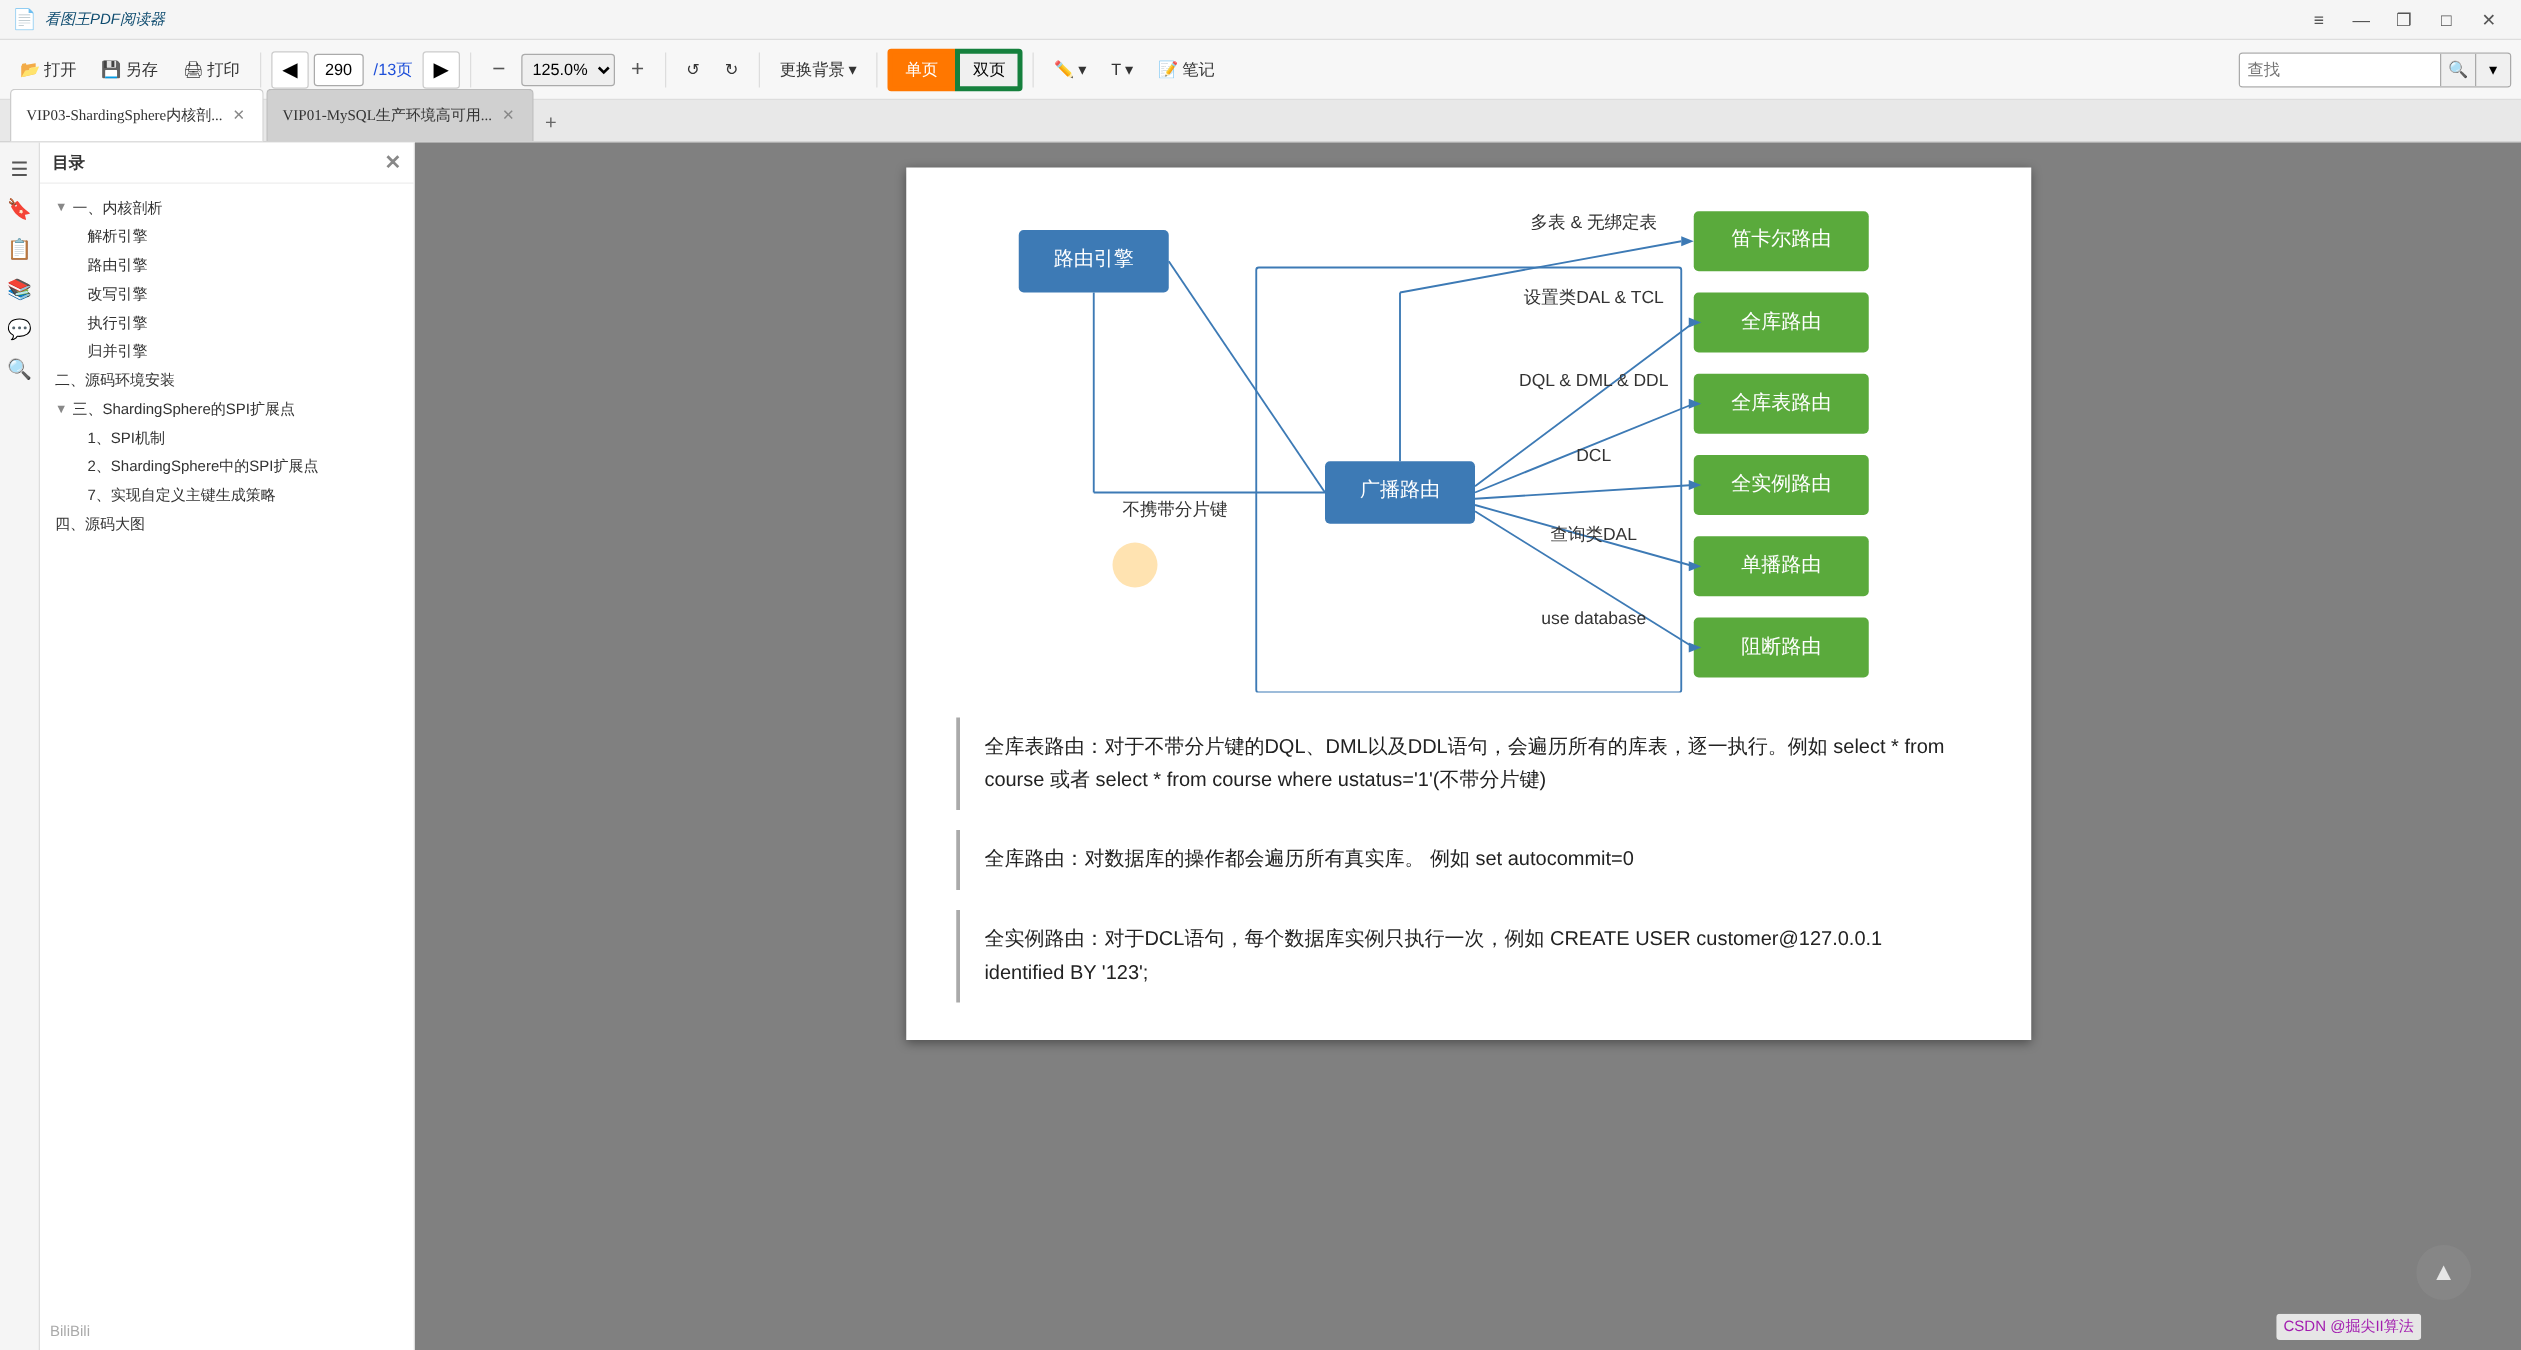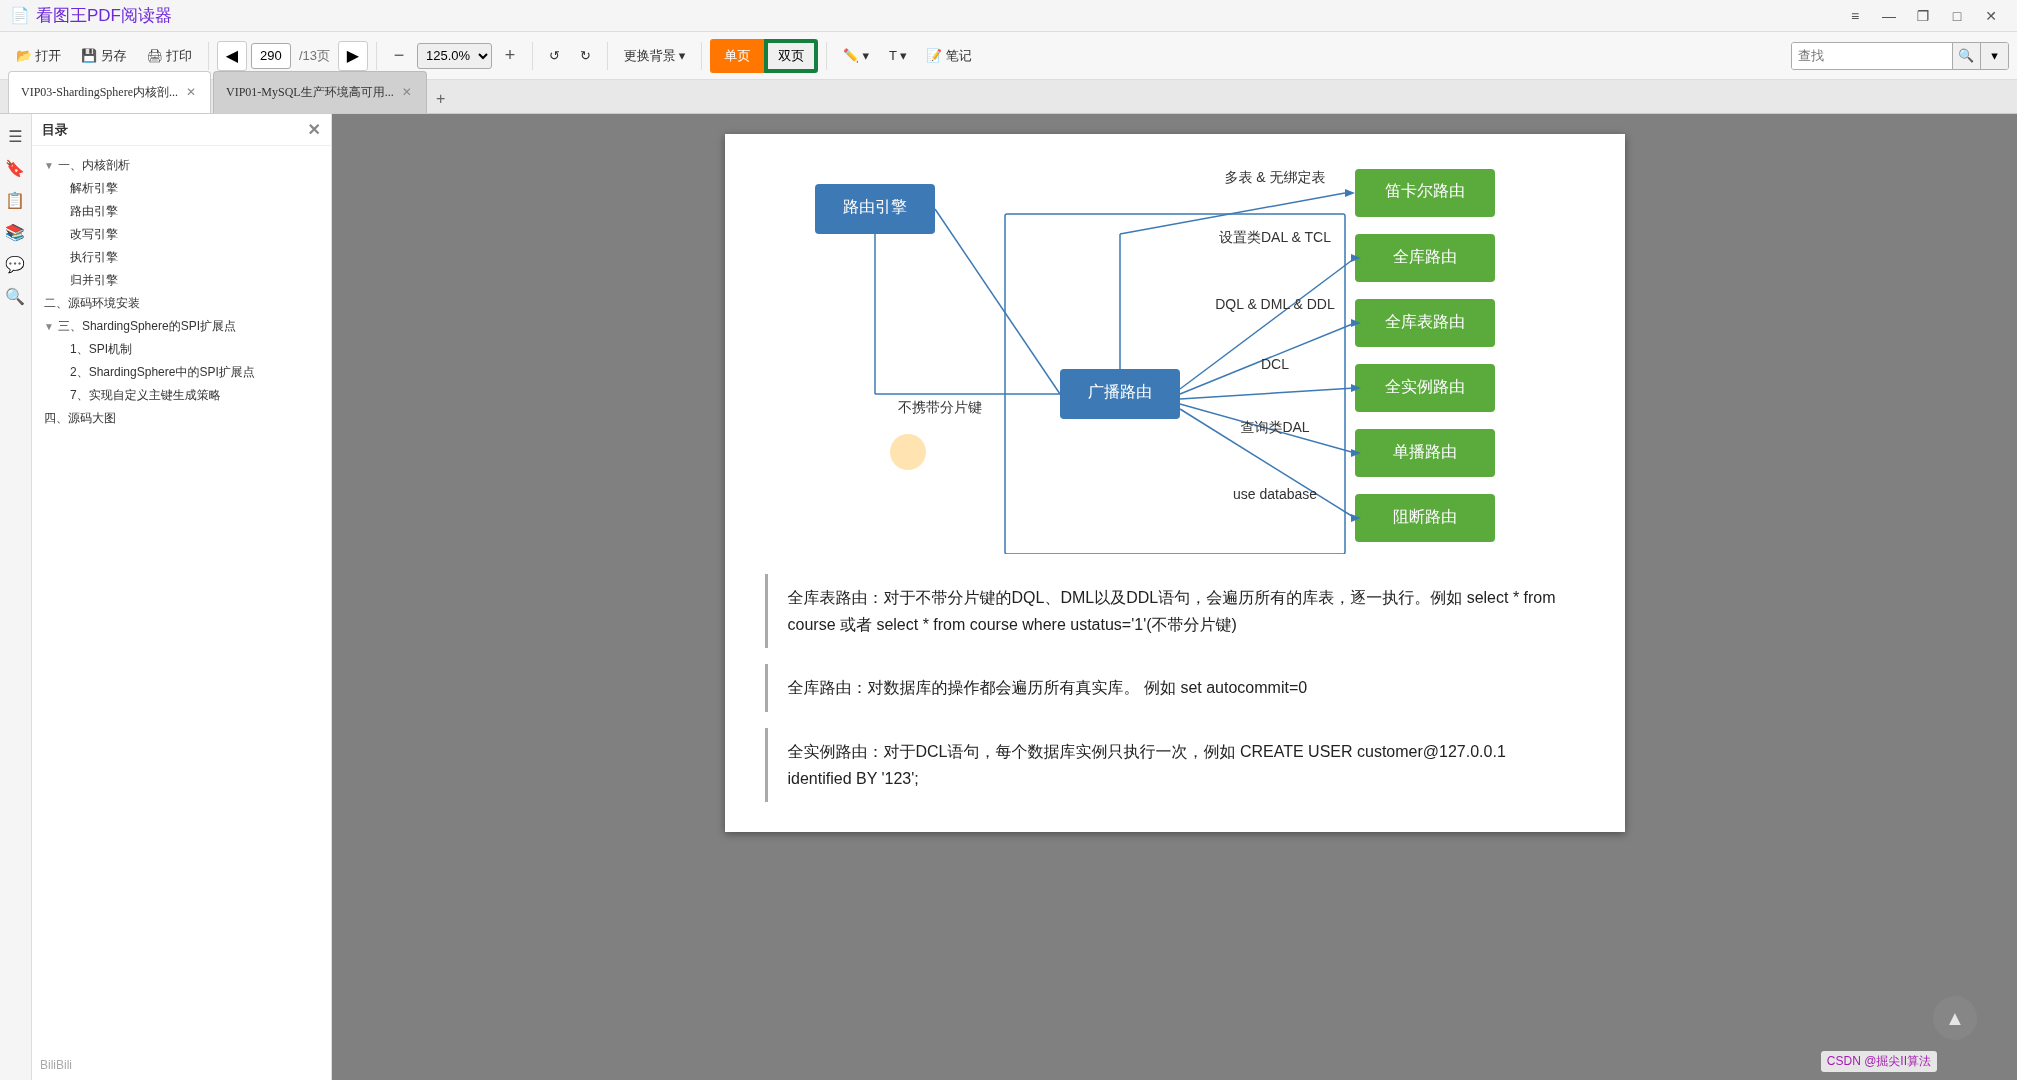--- a/index.html
+++ b/index.html
@@ -31,21 +31,21 @@
     .tb-btn {
       display: flex; align-items: center; gap: 3px;
       padding: 4px 8px;
       font-size: 13px; color: #333;
       cursor: pointer; border: none; background: transparent;
       border-radius: 3px;
     }
     .tb-sep { width: 1px; height: 28px; background: #ddd; margin: 0 4px; }
     .nav-btn { width: 30px; height: 30px; display: flex; align-items: center; justify-content: center; font-size: 16px; cursor: pointer; border: 1px solid #ccc; background: white; border-radius: 3px; }
     .page-input { width: 40px; height: 26px; text-align: center; border: 1px solid #aaa; font-size: 13px; border-radius: 3px; }
-    .page-total { font-size: 13px; color: #737373; padding: 0 4px; }
+    .page-total { font-size: 13px; color: #1d4ed8; padding: 0 4px; }
     .zoom-select { height: 26px; border: 1px solid #aaa; font-size: 13px; border-radius: 3px; padding: 0 4px; }
     .zoom-btn { width: 28px; height: 28px; display: flex; align-items: center; justify-content: center; font-size: 18px; cursor: pointer; border: none; background: transparent; color: #555; }
 
     .view-btn { padding: 4px 10px; font-size: 13px; cursor: pointer; border: 4px solid #15803d; background: #f0f0f0; }
     .view-btn.active { background: #ff7700; color: white; border-color: #ff7700; }
     .view-btn:first-child { border-radius: 3px 0 0 3px; }
     .view-btn:last-child { border-radius: 0 3px 3px 0; }
 
     .search-box { margin-left: auto; display: flex; align-items: center; border: 1px solid #aaa; border-radius: 3px; background: white; overflow: hidden; }
     .search-box input { height: 26px; width: 160px; border: none; padding: 0 6px; font-size: 13px; outline: none; }
@@ -215,21 +215,21 @@
       background: rgba(255,255,255,0.8);
       padding: 2px 6px;
       border-radius: 3px;
     }
   </style>
 </head>
 <body>
 
 <div id="titlebar">
   <span style="font-size:16px; margin-right:6px;">📄</span>
-  <span style="font-size:17px; color:#6d28d9;">看图王PDF阅读器</span>
+  <span style="font-size:12px; color:#0c4a6e;font-style:italic;">看图王PDF阅读器</span>
   <div style="flex:1;"></div>
   <div class="win-controls">
     <button class="win-btn">≡</button>
     <button class="win-btn">—</button>
     <button class="win-btn">❐</button>
     <button class="win-btn">□</button>
     <button class="win-btn close">✕</button>
   </div>
 </div>
 

